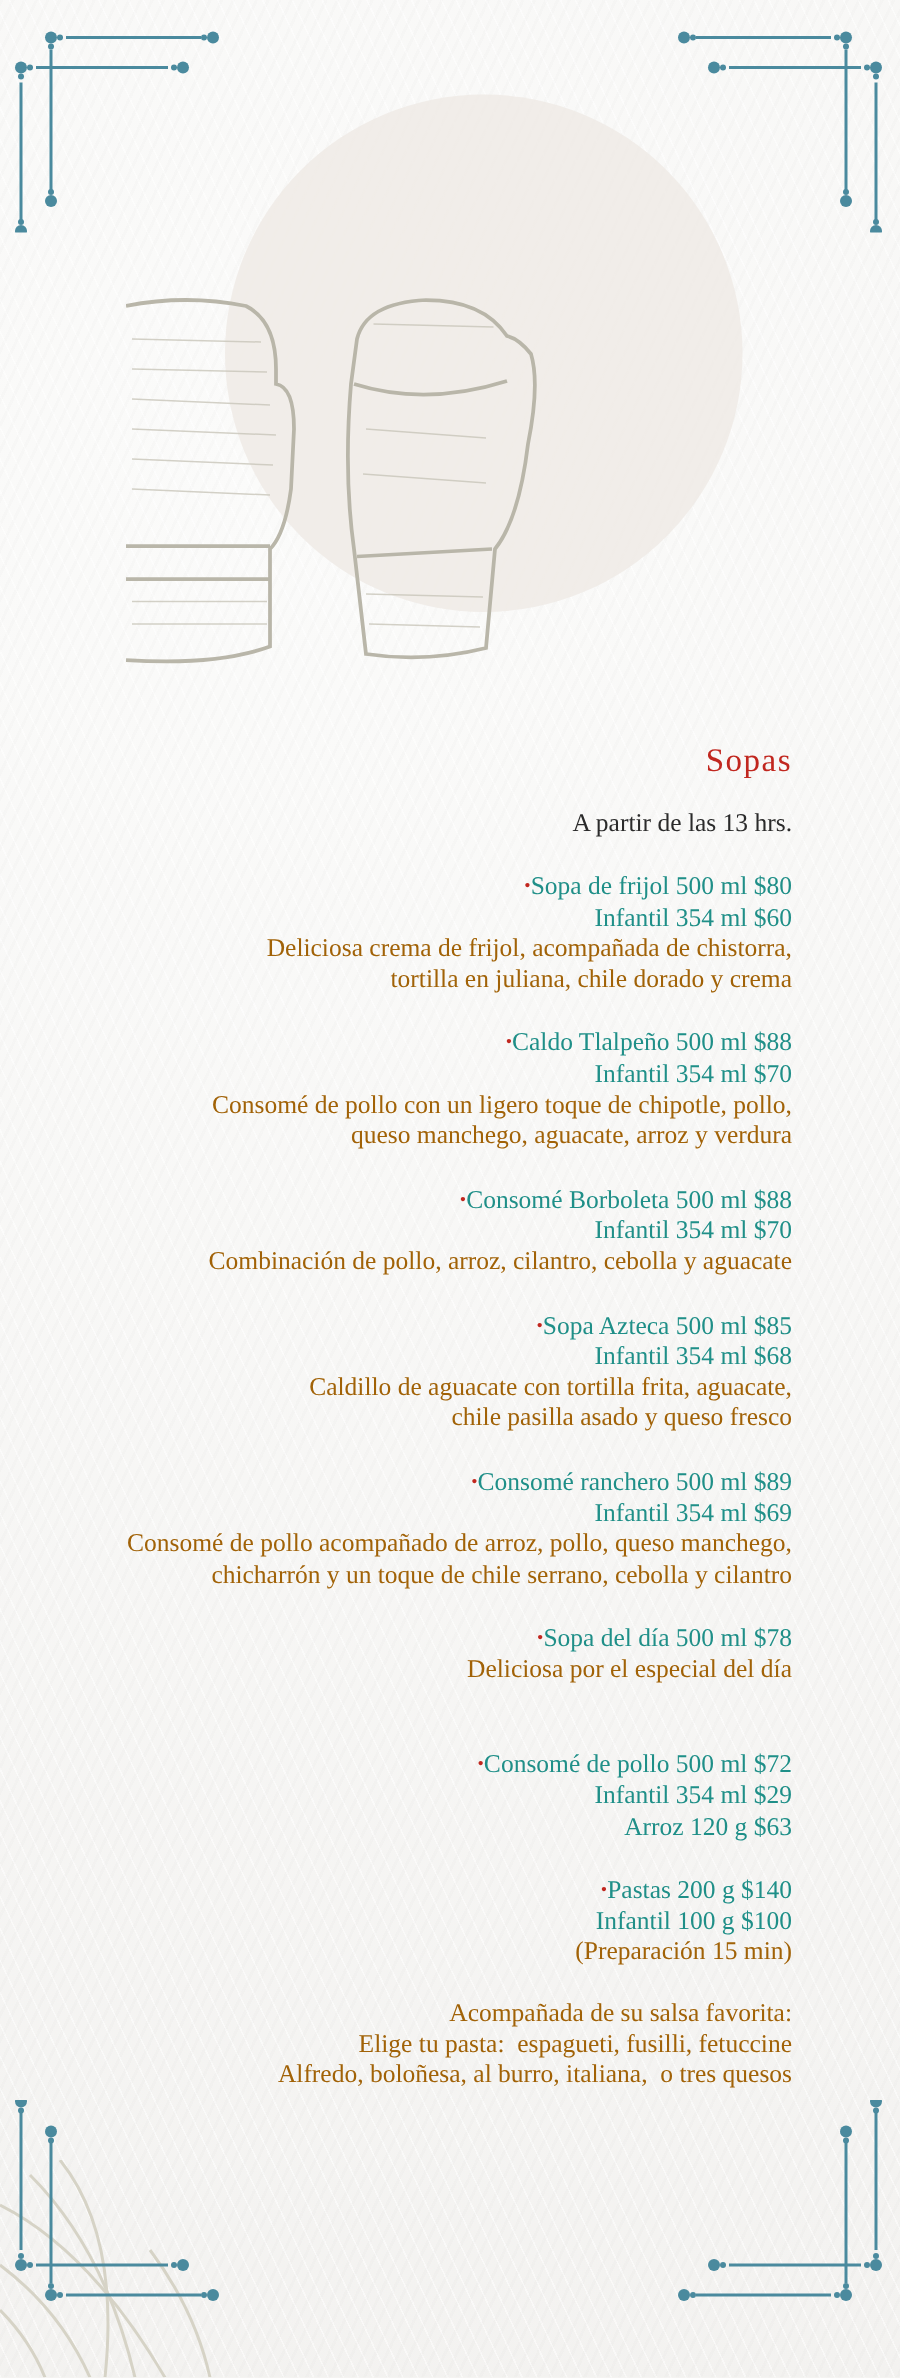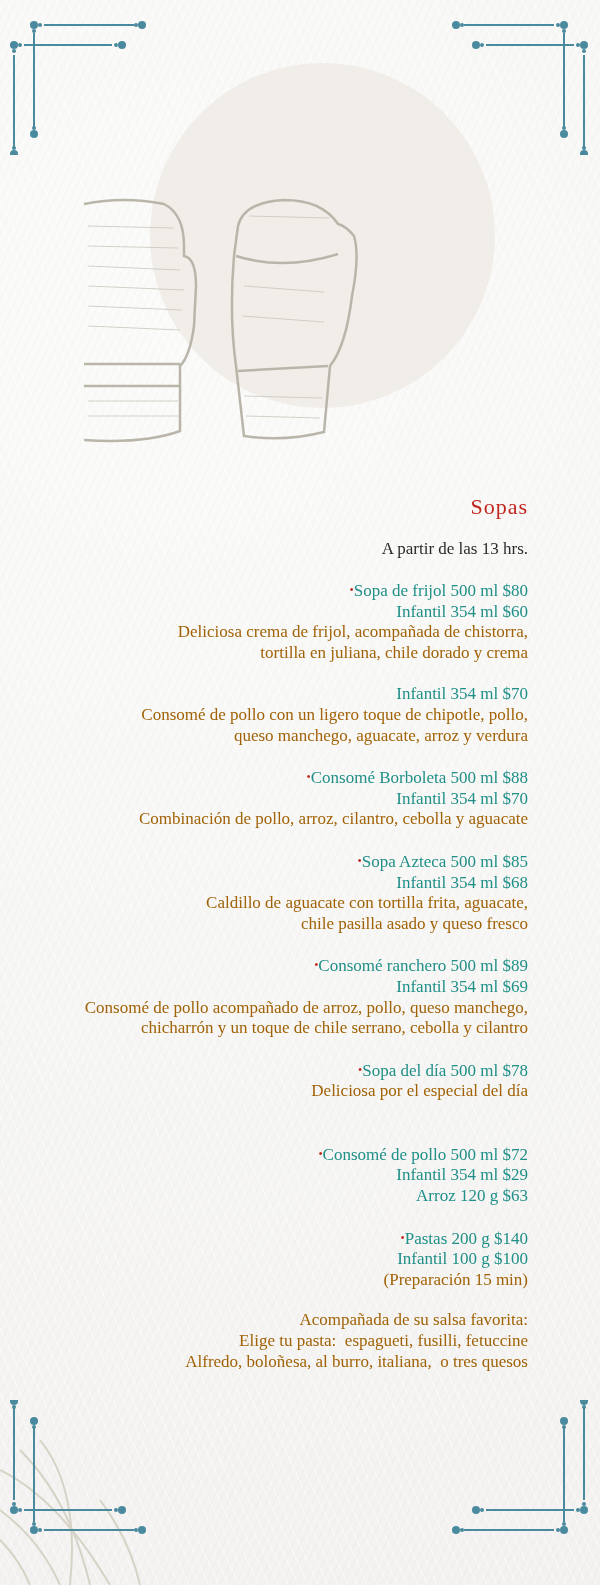--- a/index.html
+++ b/index.html
@@ -186,20 +186,21 @@
   <div class="subtitle">A partir de las 13 hrs.</div>
 
   <div class="item">
     <div class="name"><span class="bullet">•</span><span>Sopa de frijol 500 ml $80</span></div>
     <div class="kid">Infantil 354 ml $60</div>
     <div class="desc">Deliciosa crema de frijol, acompañada de chistorra,</div>
     <div class="desc">tortilla en juliana, chile dorado y crema</div>
   </div>
 
   <div class="item">
+    <div class="name"><span class="bullet">•</span><span>Caldo Tlalpeño 500 ml $88</span></div>
     <div class="kid">Infantil 354 ml $70</div>
     <div class="desc">Consomé de pollo con un ligero toque de chipotle, pollo,</div>
     <div class="desc">queso manchego, aguacate, arroz y verdura</div>
   </div>
 
   <div class="item">
     <div class="name"><span class="bullet">•</span><span>Consomé Borboleta 500 ml $88</span></div>
     <div class="kid">Infantil 354 ml $70</div>
     <div class="desc">Combinación de pollo, arroz, cilantro, cebolla y aguacate</div>
   </div>

